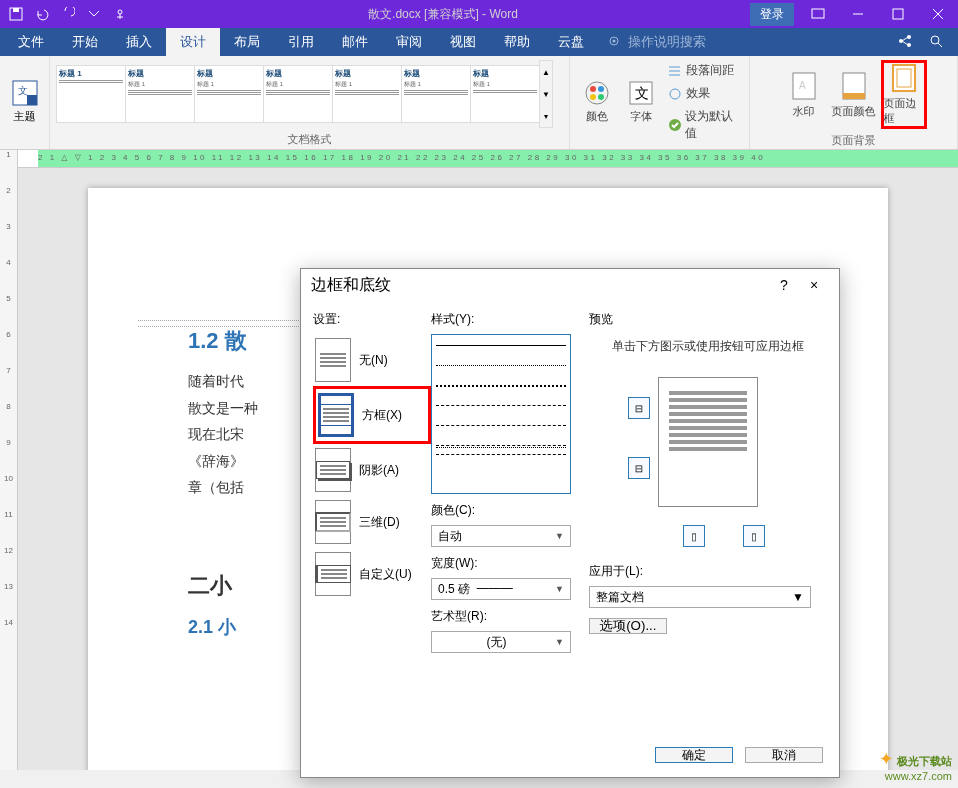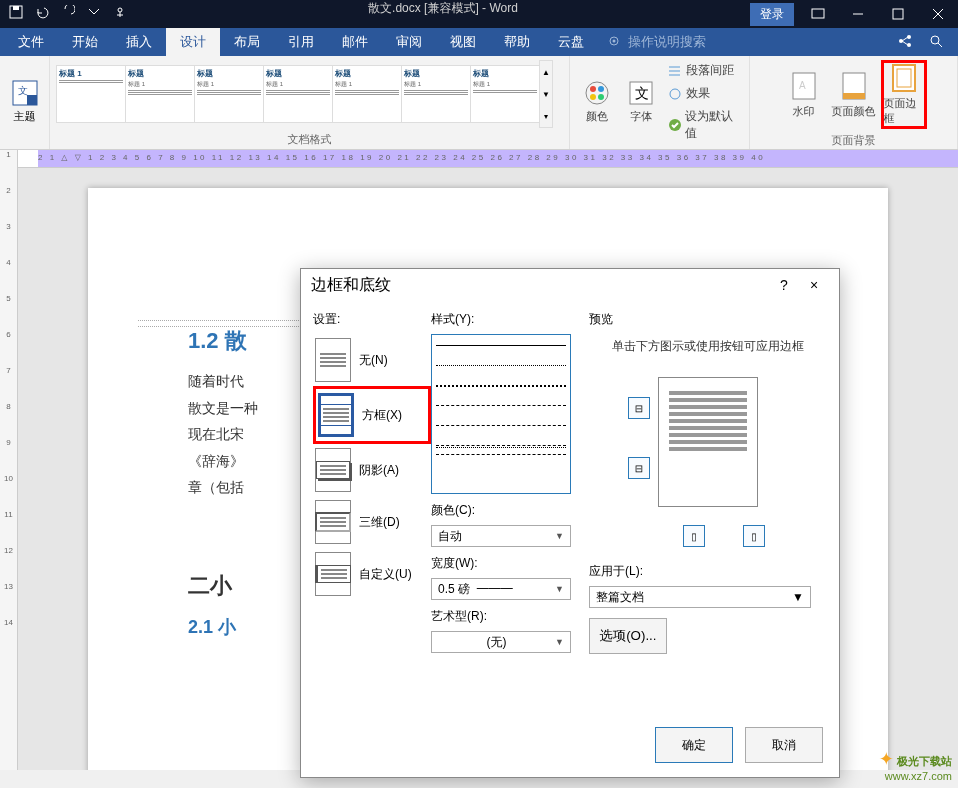--- a/index.html
+++ b/index.html
@@ -1,19 +1,19 @@
 <!DOCTYPE html>
 <html><head>
 <meta charset="utf-8">
 <style>
 * { margin: 0; padding: 0; box-sizing: border-box; font-family: "Microsoft YaHei", "SimSun", sans-serif; }
 body { background: #f0f0f0; width: 958px; height: 788px; overflow: hidden; position: relative; }
 
 
-.title-bar { background: #0f172a; height: 28px; display: flex; align-items: flex-start; color: white; font-size: 12px; }
+.title-bar { background: #6d28d9; height: 28px; display: flex; align-items: center; color: white; font-size: 12px; }
 .title-bar .qat { display: flex; gap: 2px; padding: 0 4px; }
 .title-bar .qat-btn { width: 24px; height: 24px; display: flex; align-items: center; justify-content: center; cursor: pointer; }
 .title-bar .title-text { flex: 1; text-align: center; color: #d0d0d0; }
 .title-bar .window-controls { display: flex; align-items: center; }
 .title-bar .login-btn { background: #3e6db5; padding: 3px 10px; font-size: 12px; margin-right: 4px; }
 .title-bar .wc-btn { width: 40px; height: 28px; display: flex; align-items: center; justify-content: center; cursor: pointer; }
 
 
 .ribbon-tabs { background: #2b579a; height: 28px; display: flex; align-items: center; padding: 0 4px; }
 .ribbon-tab { color: white; font-size: 13px; padding: 0 14px; height: 28px; display: flex; align-items: center; cursor: pointer; }
@@ -31,21 +31,21 @@
 .style-gallery { display:flex; gap:0px; max-width: 510px; overflow:hidden; }
 .style-item { width: 70px; height: 58px; border:1px solid #ddd; background:white; font-size:7px; padding:2px; overflow:hidden; margin-right:-1px; }
 .style-item .st-head { color: #1e4e79; font-size:8px; font-weight:bold; margin-bottom:1px; }
 .style-item .st-line { height:1px; background:#999; margin:1px 0; }
 .btn-small { display:flex; align-items:center; gap:4px; font-size:12px; color:#444; padding: 2px 4px; cursor:pointer; }
 .big-btn { display:flex; flex-direction:column; align-items:center; font-size:11px; color:#444; width:46px; gap:3px; cursor:pointer; }
 .big-btn.highlighted { border: 3px solid #ff0000; }
 
 
 .ruler-h { background:#fff; height:18px; border-bottom:1px solid #ccc; position:relative; font-size:8px; color:#666; overflow:hidden; }
-.ruler-h .ruler-inner { position:absolute; left:38px; right:0; top:0; height:100%; background:#c4b5fd; }
+.ruler-h .ruler-inner { position:absolute; left:38px; right:0; top:0; height:100%; background:#86efac; }
 .ruler-h .ticks { position:absolute; left:0; right:0; top:3px; white-space:nowrap; letter-spacing:2.5px; }
 .ruler-v { position:absolute; left:0; top:0; bottom:0; width:18px; background:#f5f5f5; border-right:1px solid #ccc; }
 .ruler-v .marks { font-size:8px; color:#666; text-align:center; }
 .ruler-v .marks div { height:36px; }
 
 .workspace { position:relative; height: 620px; background: #e6e6e6; }
 .page-area { position:absolute; left:18px; right:0; top:18px; bottom:0; overflow:hidden; background:#e6e6e6; }
 .page { background:white; width: 800px; margin: 20px auto 0; min-height: 900px; box-shadow: 0 0 6px rgba(0,0,0,0.3); padding: 120px 100px 40px; }
 .page h2 { color:#2e74b5; font-size:22px; margin: 18px 0 12px; font-weight:bold; }
 .page h3 { color:#2e74b5; font-size:18px; margin: 14px 0 10px; }
@@ -77,21 +77,21 @@
 .field { margin-top:8px; }
 .combo { width:140px; height:22px; border:1px solid #aaa; display:flex; align-items:center; padding:0 6px; justify-content:space-between; font-size:12px; }
 .combo .arrow { font-size:9px; color:#555; }
 .preview-box { width:160px; height:180px; position:relative; margin:8px auto 0; }
 .preview-page { position:absolute; left:30px; top:10px; width:100px; height:130px; border:1px solid #888; padding:10px; }
 .preview-page .ln { height:4px; background:#999; margin:3px 0; }
 .pv-btn { width:22px; height:22px; border:1px solid #2a7ab8; display:flex; align-items:center; justify-content:center; font-size:10px; cursor:pointer; background:#f7fbff; }
 .pv-btn.side-l { position:absolute; left:0; }
 .apply-combo { width:222px; height:22px; border:1px solid #aaa; display:flex; align-items:center; padding:0 6px; justify-content:space-between; }
 .dialog-buttons { display:flex; justify-content:flex-end; gap:12px; padding:10px 16px 14px; }
-.dlg-btn { width:78px; height:36px; border:1px solid #aaa; background:#f4f4f4; display:flex; align-items:center; justify-content:center; cursor:pointer; }
+.dlg-btn { width:78px; height:16px; border:1px solid #aaa; background:#f4f4f4; display:flex; align-items:center; justify-content:center; cursor:pointer; }
 .dlg-btn.primary { border:1px solid #2a7ab8; }
 
 
 .wm { position:absolute; right:6px; bottom:6px; font-size:11px; color:#7aa82f; text-align:right; }
 .wm .star { color:#f5a623; font-size:18px; }
 .icon-lines { display:flex; flex-direction:column; gap:2px; width:26px; }
 .icon-lines span { height:2px; background:#888; }
 
 svg { display:block; }
 </style>

